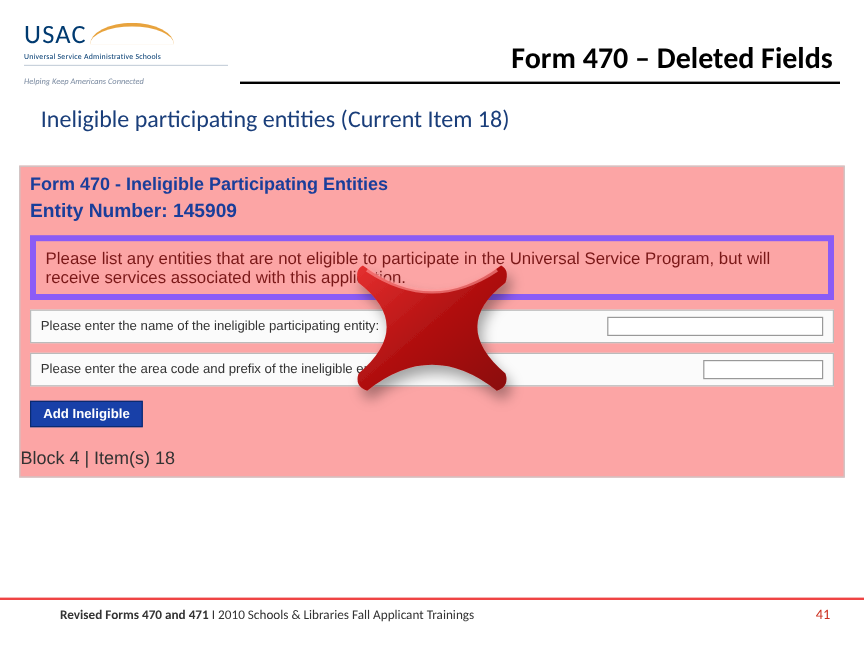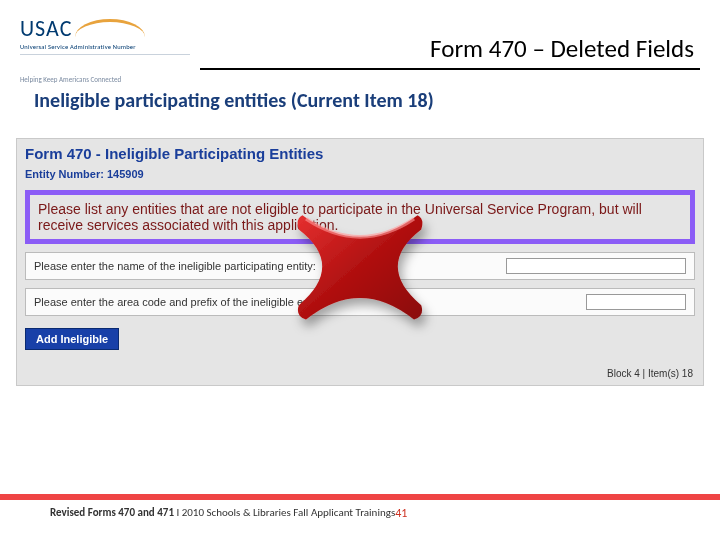--- a/index.html
+++ b/index.html
@@ -28,51 +28,51 @@
     position: absolute; top: 4px; left: 55px;
     width: 70px; height: 18px;
     border-top: 3px solid #e8a33d;
     border-radius: 50% 50% 0 0 / 100% 100% 0 0;
   }
   .logo-sub {
     font-size: 6.5px; color: #003a70; letter-spacing: 0.2px;
     margin-top: 1px;
   }
   .logo-tag {
-    font-size: 7px; color: #7a8aa0; 
-    margin-top: 3px; border-top: 1px solid #c9d2dc; padding-top: 20px;
+    font-size: 7px; color: #7a8aa0; font-style: italic;
+    margin-top: 3px; border-top: 1px solid #c9d2dc; padding-top: 8px;
   }
   .title-wrap {
     flex: 1;
     border-bottom: 2px solid #000;
     padding-bottom: 4px;
     margin-left: 10px;
   }
   .title {
-    font-size: 25px; font-weight: normal; text-align: right;
+    font-size: 25px; font-weight: bold; text-align: right;
     padding-right: 6px;
   }
   .subheading {
-    font-size: 20px; font-weight: bold; color: #1a3e7a;
+    font-size: 20px; font-weight: normal; color: #1a3e7a;
     padding: 18px 0 0 34px;
   }
   .screenshot {
     margin: 26px 16px 0 16px;
     border: 1px solid #c9c9c9;
-    background: #e5e5e5;
+    background: #fca5a5;
     position: relative;
     font-family: Arial, sans-serif;
   }
   .ss-title {
     font-size: 15px; font-weight: bold; color: #1a3e9a;
     padding: 6px 8px 4px 8px;
   }
   .ss-meta {
     display: flex; justify-content: space-between;
-    font-size: 11px; font-weight: bold; color: #1a3e9a;
+    font-size: 16px; font-weight: bold; color: #1a3e9a;
     padding: 2px 8px 6px 8px;
     gap: 24px;
   }
   .ss-box {
     border: 5px solid #8b5cf6; margin: 4px 8px; padding: 6px 8px;
     font-size: 14px; color: #7a1818;
   }
   .ss-row {
     border: 1px solid #bbb; margin: 8px 8px 4px 8px;
     padding: 5px 8px;
@@ -85,48 +85,48 @@
     width: 180px; height: 16px; border: 1px solid #999; background: #fff;
     margin-left: 8px;
   }
   .ss-btn {
     display: inline-block; margin: 8px 8px;
     background: #1840a8; color: #fff;
     font-size: 11px; font-weight: bold;
     padding: 4px 10px; border: 1px solid #0a2a70;
   }
   .ss-block {
-    text-align: right; font-size: 10px; color: #333;
+    text-align: left; font-size: 15px; color: #333;
     padding: 10px 10px 6px 0;
   }
   .red-x {
     position: absolute;
     left: 50%; top: 50%;
     transform: translate(-50%, -48%);
     width: 180px; height: 180px;
     pointer-events: none;
   }
   .footer {
     position: absolute; bottom: 20px; left: 0; right: 0;
-    border-top: 6px solid #ef4444;
+    border-top: 2px solid #ef4444;
     padding: 6px 28px 0 50px;
-    display: flex; 
+    display: flex; justify-content: space-between;
     font-size: 11px; color: #333;
   }
   .footer .left b { font-weight: bold; }
   .footer .pagenum { color: #cc3020; font-size: 12px; }
 </style>
 </head>
 <body>
 
 <div class="header">
   <div class="logo-area">
     <div class="logo-swoosh"></div>
     <div class="logo-text">USAC</div>
-    <div class="logo-sub">Universal Service Administrative Number</div>
+    <div class="logo-sub">Universal Service Administrative Schools</div>
     <div class="logo-tag">Helping Keep Americans Connected</div>
   </div>
   <div class="title-wrap">
     <div class="title">Form 470 – Deleted Fields</div>
   </div>
 </div>
 
 <div class="subheading">Ineligible participating entities (Current Item 18)</div>
 
 <div class="screenshot">

